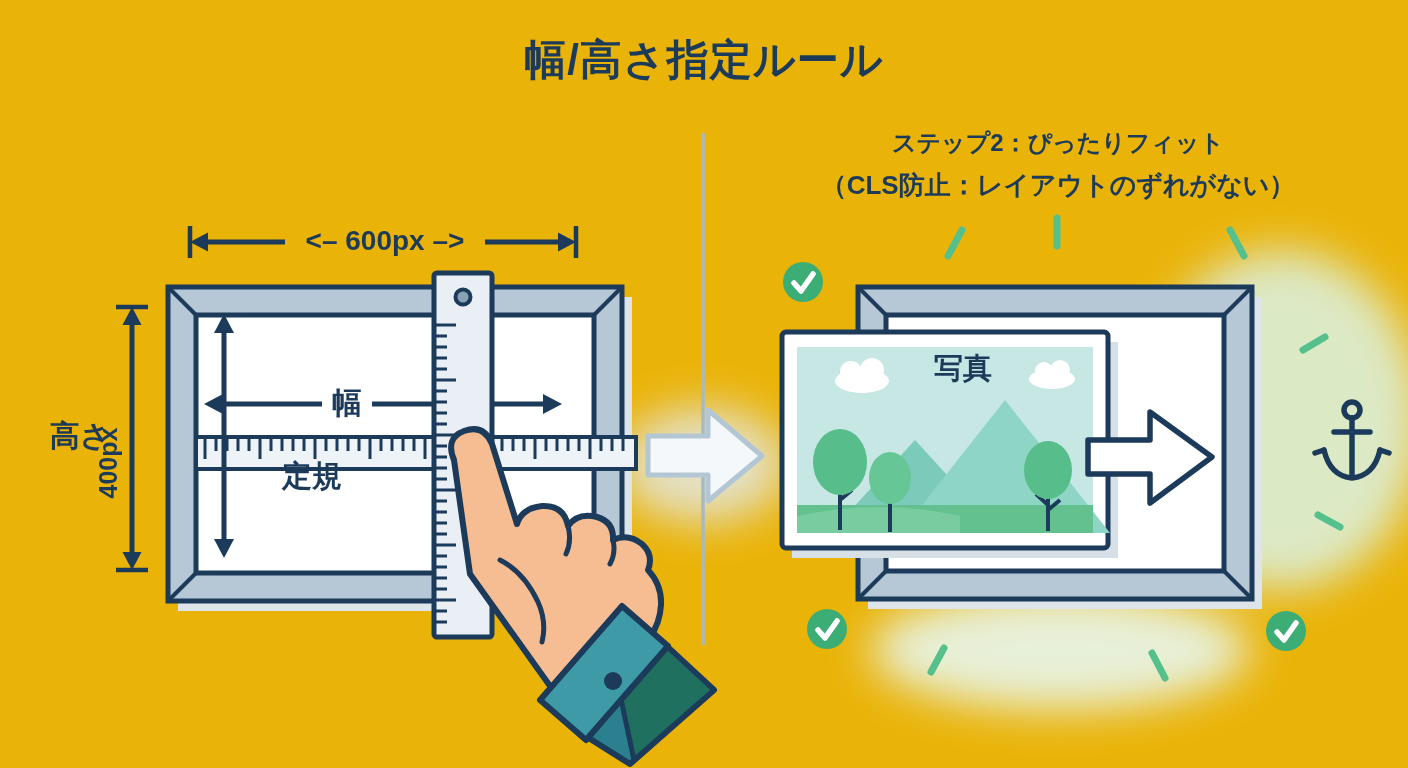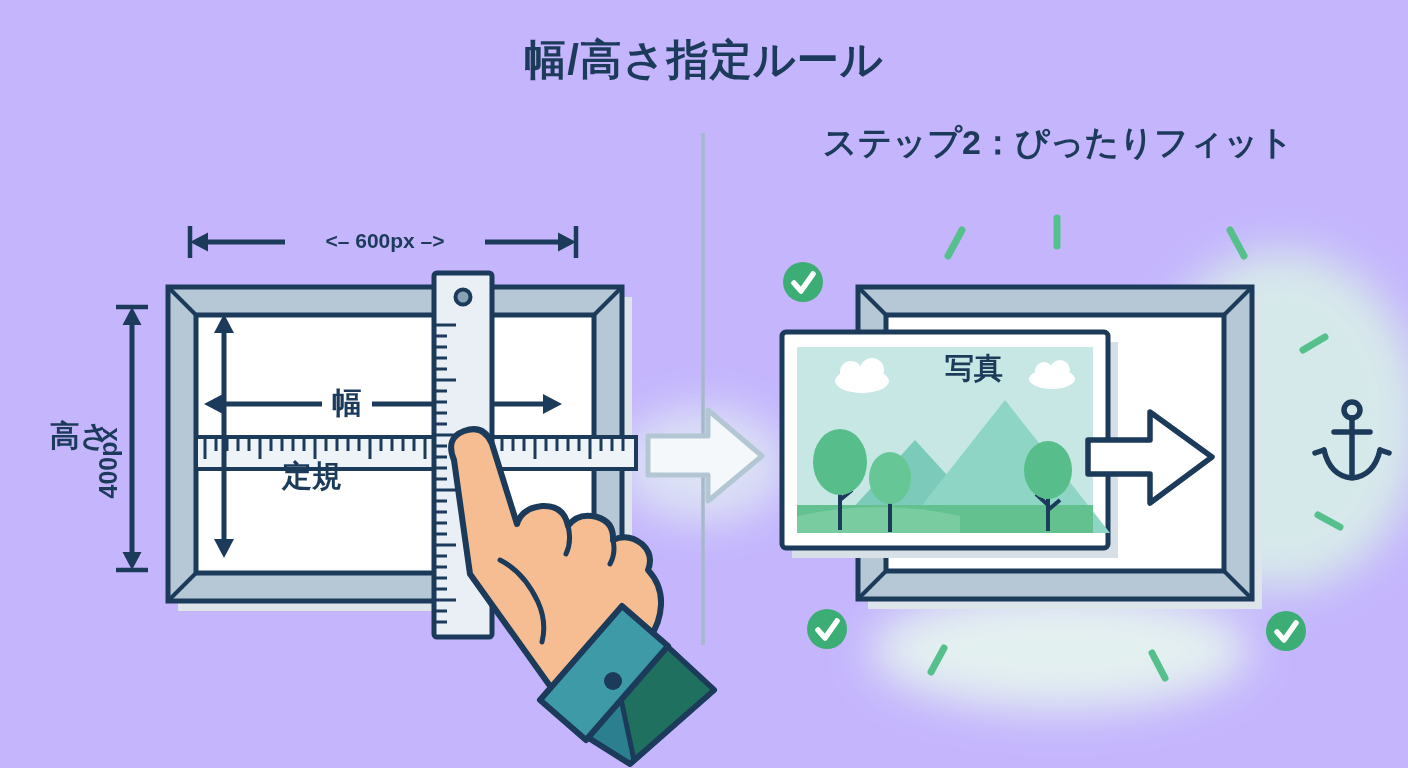--- a/index.html
+++ b/index.html
@@ -7,38 +7,38 @@
     --frame:#b6c7d6;
     --green:#3cae75;
     --ray:#56c08d;
     --skin:#f6bd92;
     --sleeve:#2c7f8e;
     --sleeve-dark:#20705f;
     --cuff:#3f9aa8;
   }
   html,body{margin:0;padding:0;background:#fff;}
   .canvas{
-    position:relative;width:1408px;height:768px;background:#c4b5fd;overflow:hidden;
+    position:relative;width:1408px;height:768px;background:#eab308;overflow:hidden;
     font-family:"Liberation Sans","DejaVu Sans",sans-serif;color:var(--navy);
   }
   .gfx{position:absolute;inset:0;z-index:1;}
   .label{
     position:absolute;z-index:2;transform:translate(-50%,-50%);
     color:var(--navy);font-weight:700;white-space:nowrap;line-height:1.15;
   }
   .t-title{left:704px;top:60px;font-size:42px;font-weight:800;letter-spacing:1px;}
   .t-s1h{left:383px;top:148px;font-size:30px;}
-  .t-s2h{left:1058px;top:143px;font-size:34px;}
+  .t-s2h{left:1058px;top:143px;font-size:24px;}
   .t-s2s{left:1058px;top:186px;font-size:26px;}
-  .t-600{left:385px;top:241px;font-size:21px;}
+  .t-600{left:385px;top:241px;font-size:28px;}
   .t-takasa{left:80px;top:436px;font-size:30px;}
   .t-400{left:108px;top:463px;font-size:25px;transform:translate(-50%,-50%) rotate(-90deg);}
   .t-haba{left:347px;top:403px;font-size:30px;background:#fff;padding:0 10px;}
   .t-jougi{left:312px;top:476px;font-size:30px;}
-  .t-shashin{left:963px;top:369px;font-size:29px;margin-left:11px;}
+  .t-shashin{left:963px;top:369px;font-size:29px;}
   .t-zure{left:1062px;top:676px;font-size:36px;}
 </style>
 </head>
 <body>
 
 <div class="canvas">
 
   <svg class="gfx" viewBox="0 0 1408 768">
     <defs>
       <filter id="soft" x="-60%" y="-60%" width="220%" height="220%">
@@ -187,20 +187,21 @@
       <circle cx="1352" cy="410" r="8"></circle>
       <line x1="1352" y1="418" x2="1352" y2="474"></line>
       <line x1="1334" y1="432" x2="1370" y2="432"></line>
       <path d="M1324 450 Q 1330 476 1352 478 Q 1374 476 1380 450"></path>
       <path d="M1324 450 l-9 3 M1380 450 l9 3"></path>
     </g>
   </svg>
 
   <div class="label t-title">幅/高さ指定ルール</div>
   <div class="label t-s2h">ステップ2：ぴったりフィット</div>
+  <div class="label t-s2s">（CLS防止：レイアウトのずれがない）</div>
   <div class="label t-600">&lt;– 600px –&gt;</div>
   <div class="label t-takasa">高さ</div>
   <div class="label t-400">400px</div>
   <div class="label t-haba">幅</div>
   <div class="label t-jougi">定規</div>
   <div class="label t-shashin">写真</div>
 
 </div>
 
 </body></html>

